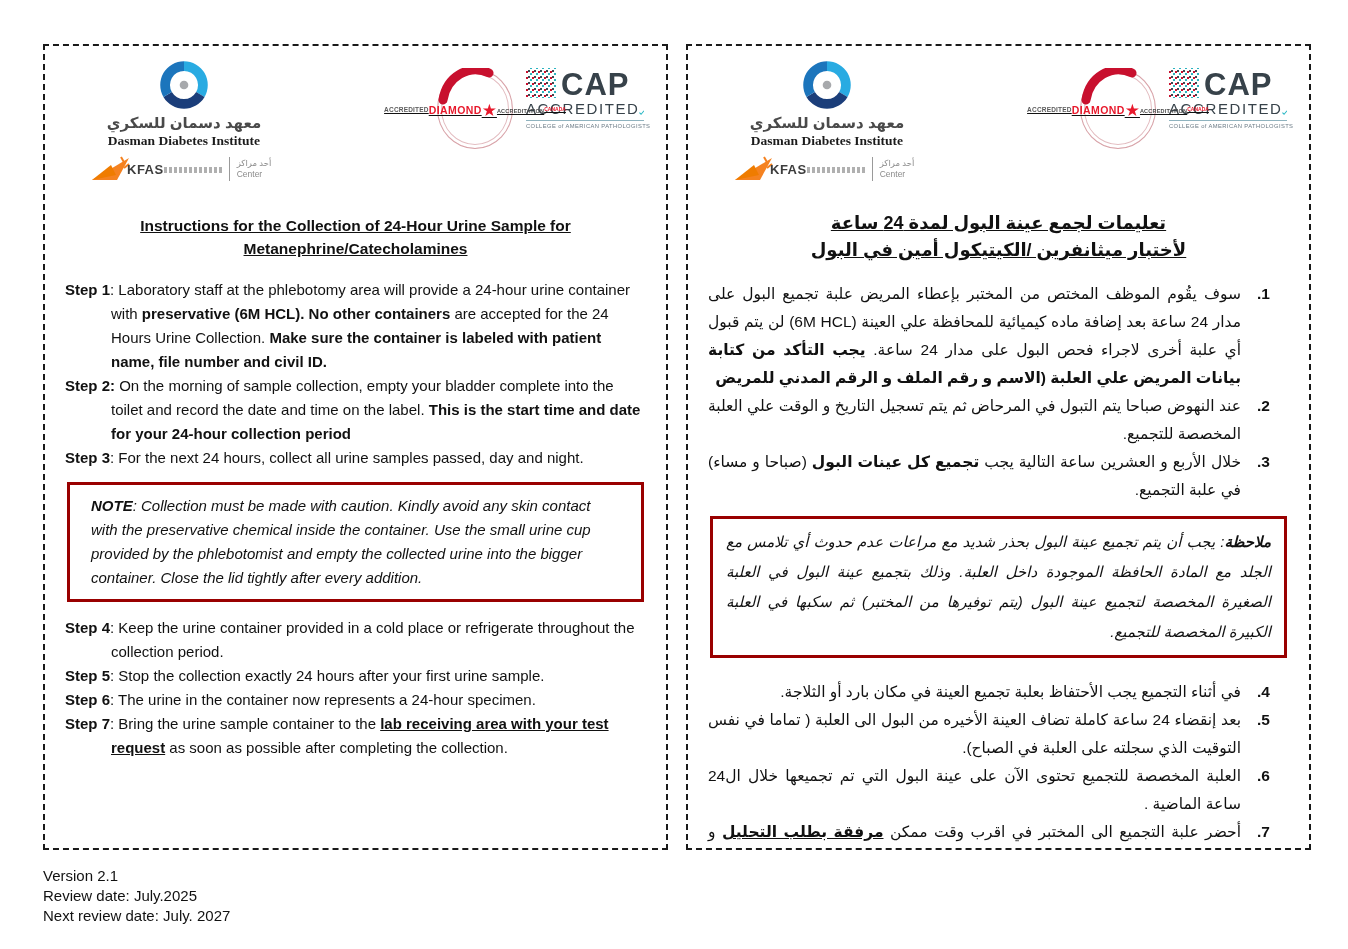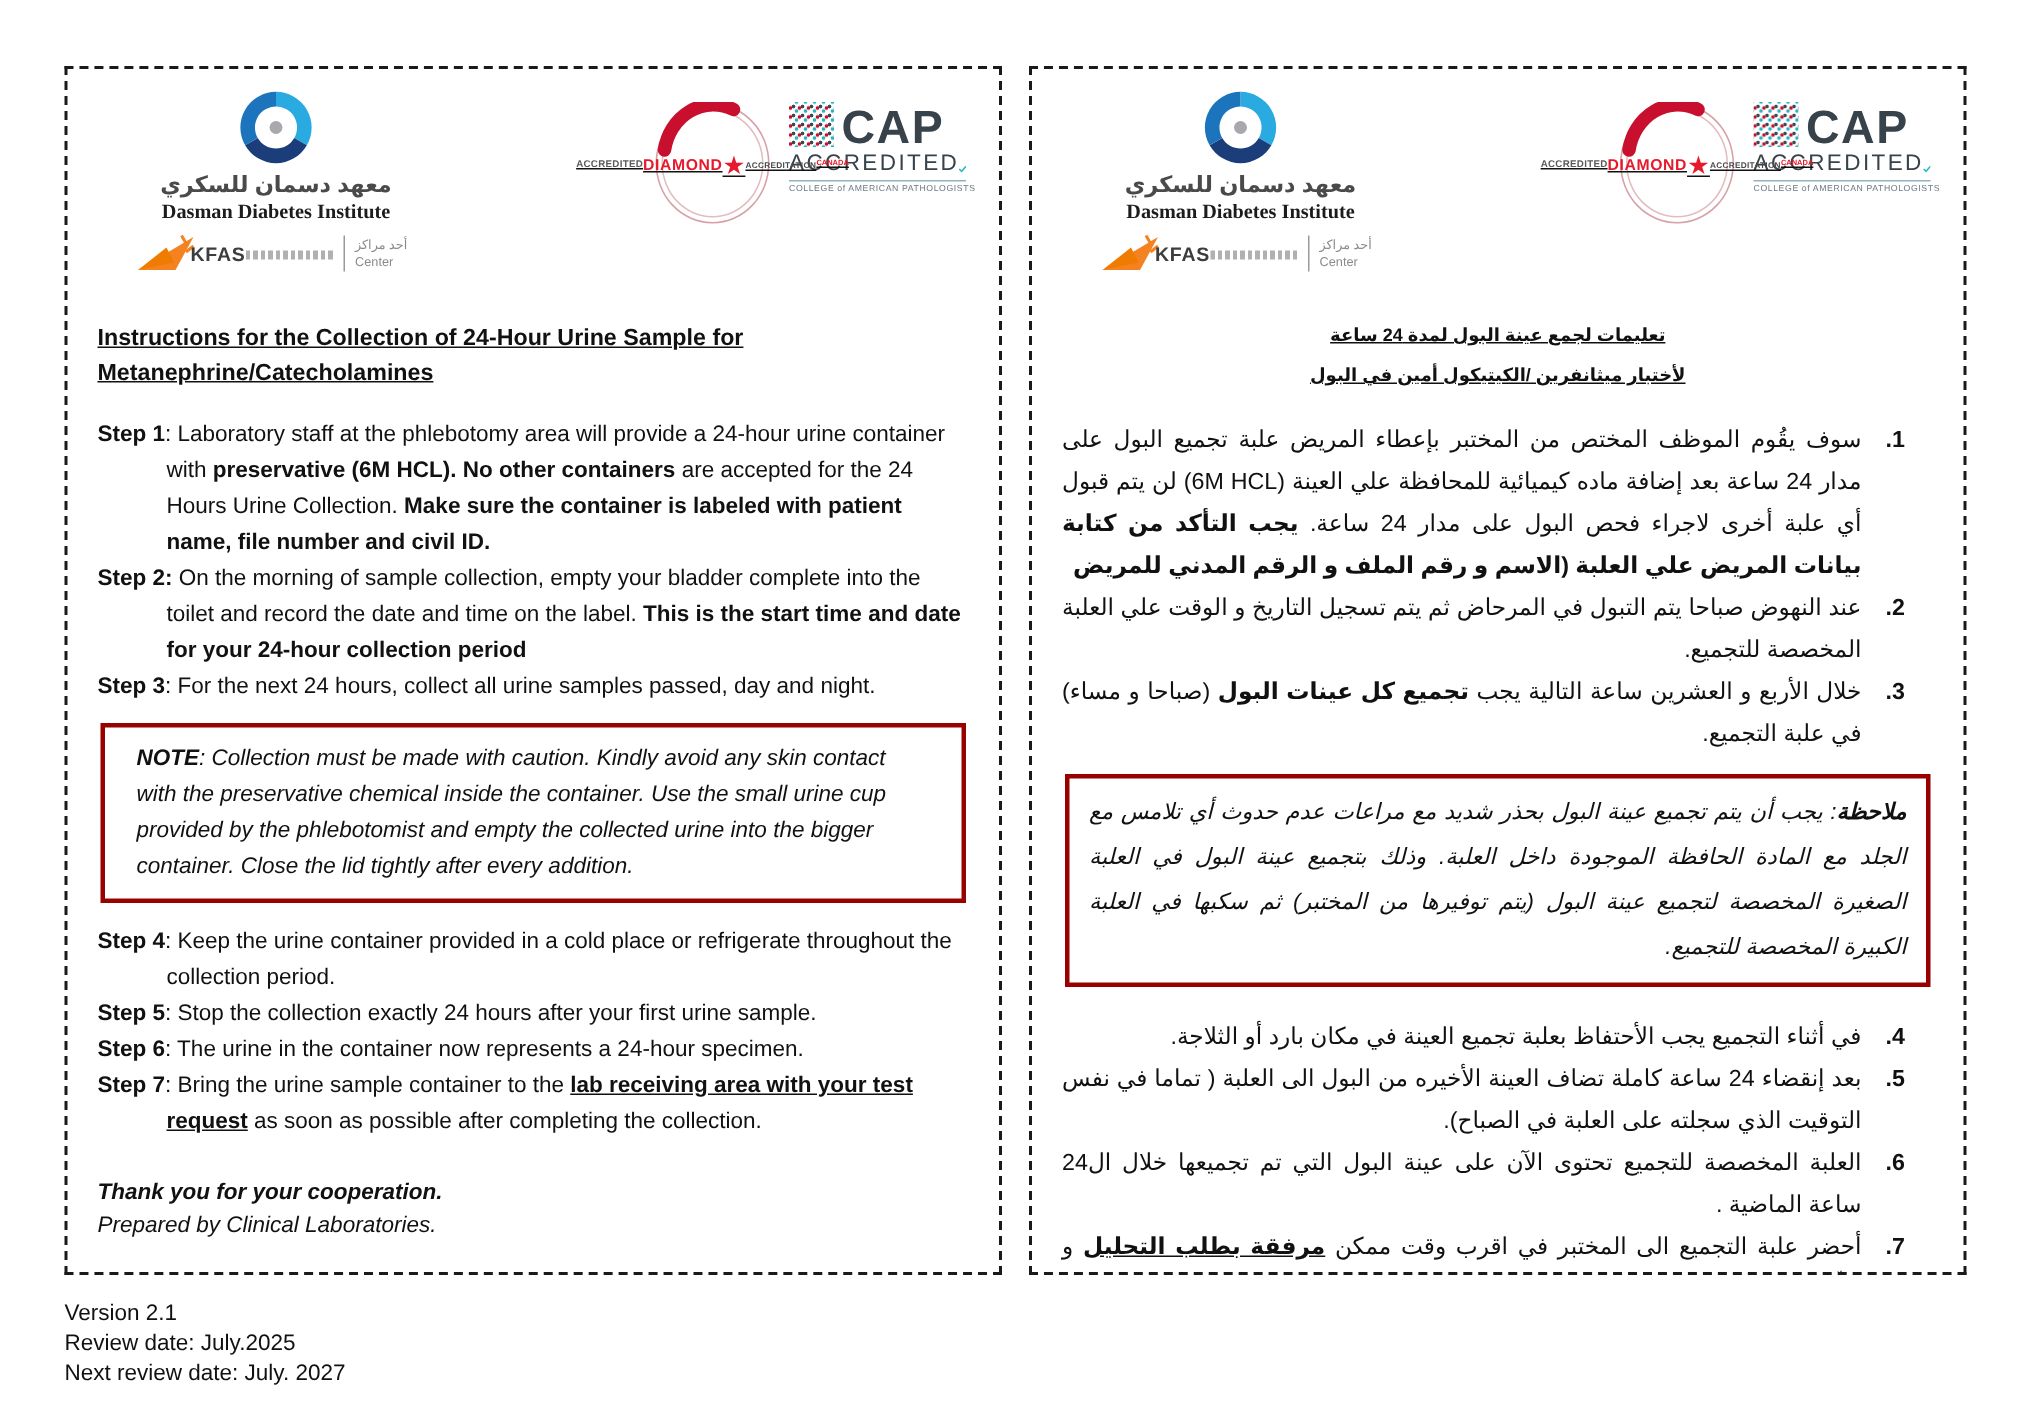--- a/index.html
+++ b/index.html
@@ -44,32 +44,32 @@
       radial-gradient(circle,#2bb3c0 1.2px,transparent 1.4px),
       radial-gradient(circle,#c8102e 1.2px,transparent 1.4px);
     background-size:6px 6px,6px 6px,6px 6px;
     background-position:0 0,2px 3px,4px 1px;}
   .cap-word{font-size:31px;font-weight:bold;color:#37424a;line-height:26px;letter-spacing:1px;}
   .cap-acc-row{display:flex;align-items:flex-end;margin-top:2px;}
   .cap-accredited{font-size:15px;color:#37424a;letter-spacing:1.6px;font-weight:500;}
   .cap-check{margin-left:-1px;margin-bottom:-5px;}
   .cap-college{border-top:1px solid #8fb3bf;margin-top:3px;padding-top:2px;font-size:5.8px;color:#6a7a85;letter-spacing:.4px;white-space:nowrap;}
   
-  .en-title{margin:6px 0 18px 0;font-weight:bold;font-size:15.5px;line-height:23px;}
+  .en-title{text-align:center;margin:6px 0 18px 0;font-weight:bold;font-size:15.5px;line-height:23px;}
   .en-title .u{text-decoration:underline;}
   .en-steps{font-size:15px;line-height:24px;}
   .step{margin:0;padding-left:46px;text-indent:-46px;}
   .note-box{border:3px solid #990000;margin:12px 2px 0 2px;padding:9px 21px;font-style:italic;font-size:15px;line-height:24px;}
   .steps-late{margin-top:14px;}
   .bu{font-weight:bold;text-decoration:underline;}
   .en-thanks{margin-top:24px;font-size:15px;line-height:22px;}
   .en-thanks .l1{font-weight:bold;font-style:italic;}
   .en-thanks .l2{font-style:italic;}
   
-  .ar-title{text-align:center;margin:2px 0 16px 0;font-weight:bold;font-size:12px;line-height:27px;color:#111;}
+  .ar-title{text-align:center;margin:2px 0 16px 0;font-weight:bold;font-size:18px;line-height:27px;color:#111;}
   .ar-title .u{text-decoration:underline;}
   .ar-list{font-size:15.5px;line-height:28px;}
   .aritem{display:flex;}
   .anum{flex:0 0 48px;box-sizing:border-box;padding-left:16px;text-align:left;font-weight:bold;}
   .atxt{flex:1;text-align:justify;}
   .ar-note{border:3px solid #990000;margin:12px 2px 0 2px;padding:8px 13px;font-style:italic;font-size:15px;line-height:30px;text-align:justify;}
   .ar-late{margin-top:20px;}
   
   .footer{position:absolute;left:43px;top:866px;font-size:15px;line-height:20px;color:#111;}
   b{font-weight:bold;}
@@ -153,24 +153,20 @@
     <b>NOTE</b><span>: Collection must be made with caution. Kindly avoid any skin contact with the preservative chemical inside the container. Use the small urine cup provided by the phlebotomist and empty the collected urine into the bigger container. Close the lid tightly after every addition.</span>
   </div>
 
   <div class="en-steps steps-late">
     <p class="step"><b>Step 4</b><span>: Keep the urine container provided in a cold place or refrigerate throughout the collection period.</span></p>
     <p class="step"><b>Step 5</b><span>: Stop the collection exactly 24 hours after your first urine sample.</span></p>
     <p class="step"><b>Step 6</b><span>: The urine in the container now represents a 24-hour specimen.</span></p>
     <p class="step"><b>Step 7</b><span>: Bring the urine sample container to the </span><span class="bu">lab receiving area with your test request</span><span> as soon as possible after completing the collection.</span></p>
   </div>
 
-  <div class="en-thanks">
-    <div class="l1">Thank you for your cooperation.</div>
-    <div class="l2">Prepared by Clinical Laboratories.</div>
-  </div>
 </div>
 
 <div class="page" id="page-ar">
   <div class="page-header">
     <div class="dasman">
       <svg width="54" height="54" viewBox="0 0 100 100">
         <path d="M50 6 A44 44 0 0 1 88.1 72 L72.5 63 A26 26 0 0 0 50 24 Z" fill="#29abe2"></path>
         <path d="M50 6 A44 44 0 0 1 88.1 72 L72.5 63 A26 26 0 0 0 50 24 Z" fill="#1b3e7a" transform="rotate(120 50 50)"></path>
         <path d="M50 6 A44 44 0 0 1 88.1 72 L72.5 63 A26 26 0 0 0 50 24 Z" fill="#1c75bc" transform="rotate(240 50 50)"></path>
         <circle cx="50" cy="50" r="8" fill="#a7a9ac"></circle>

